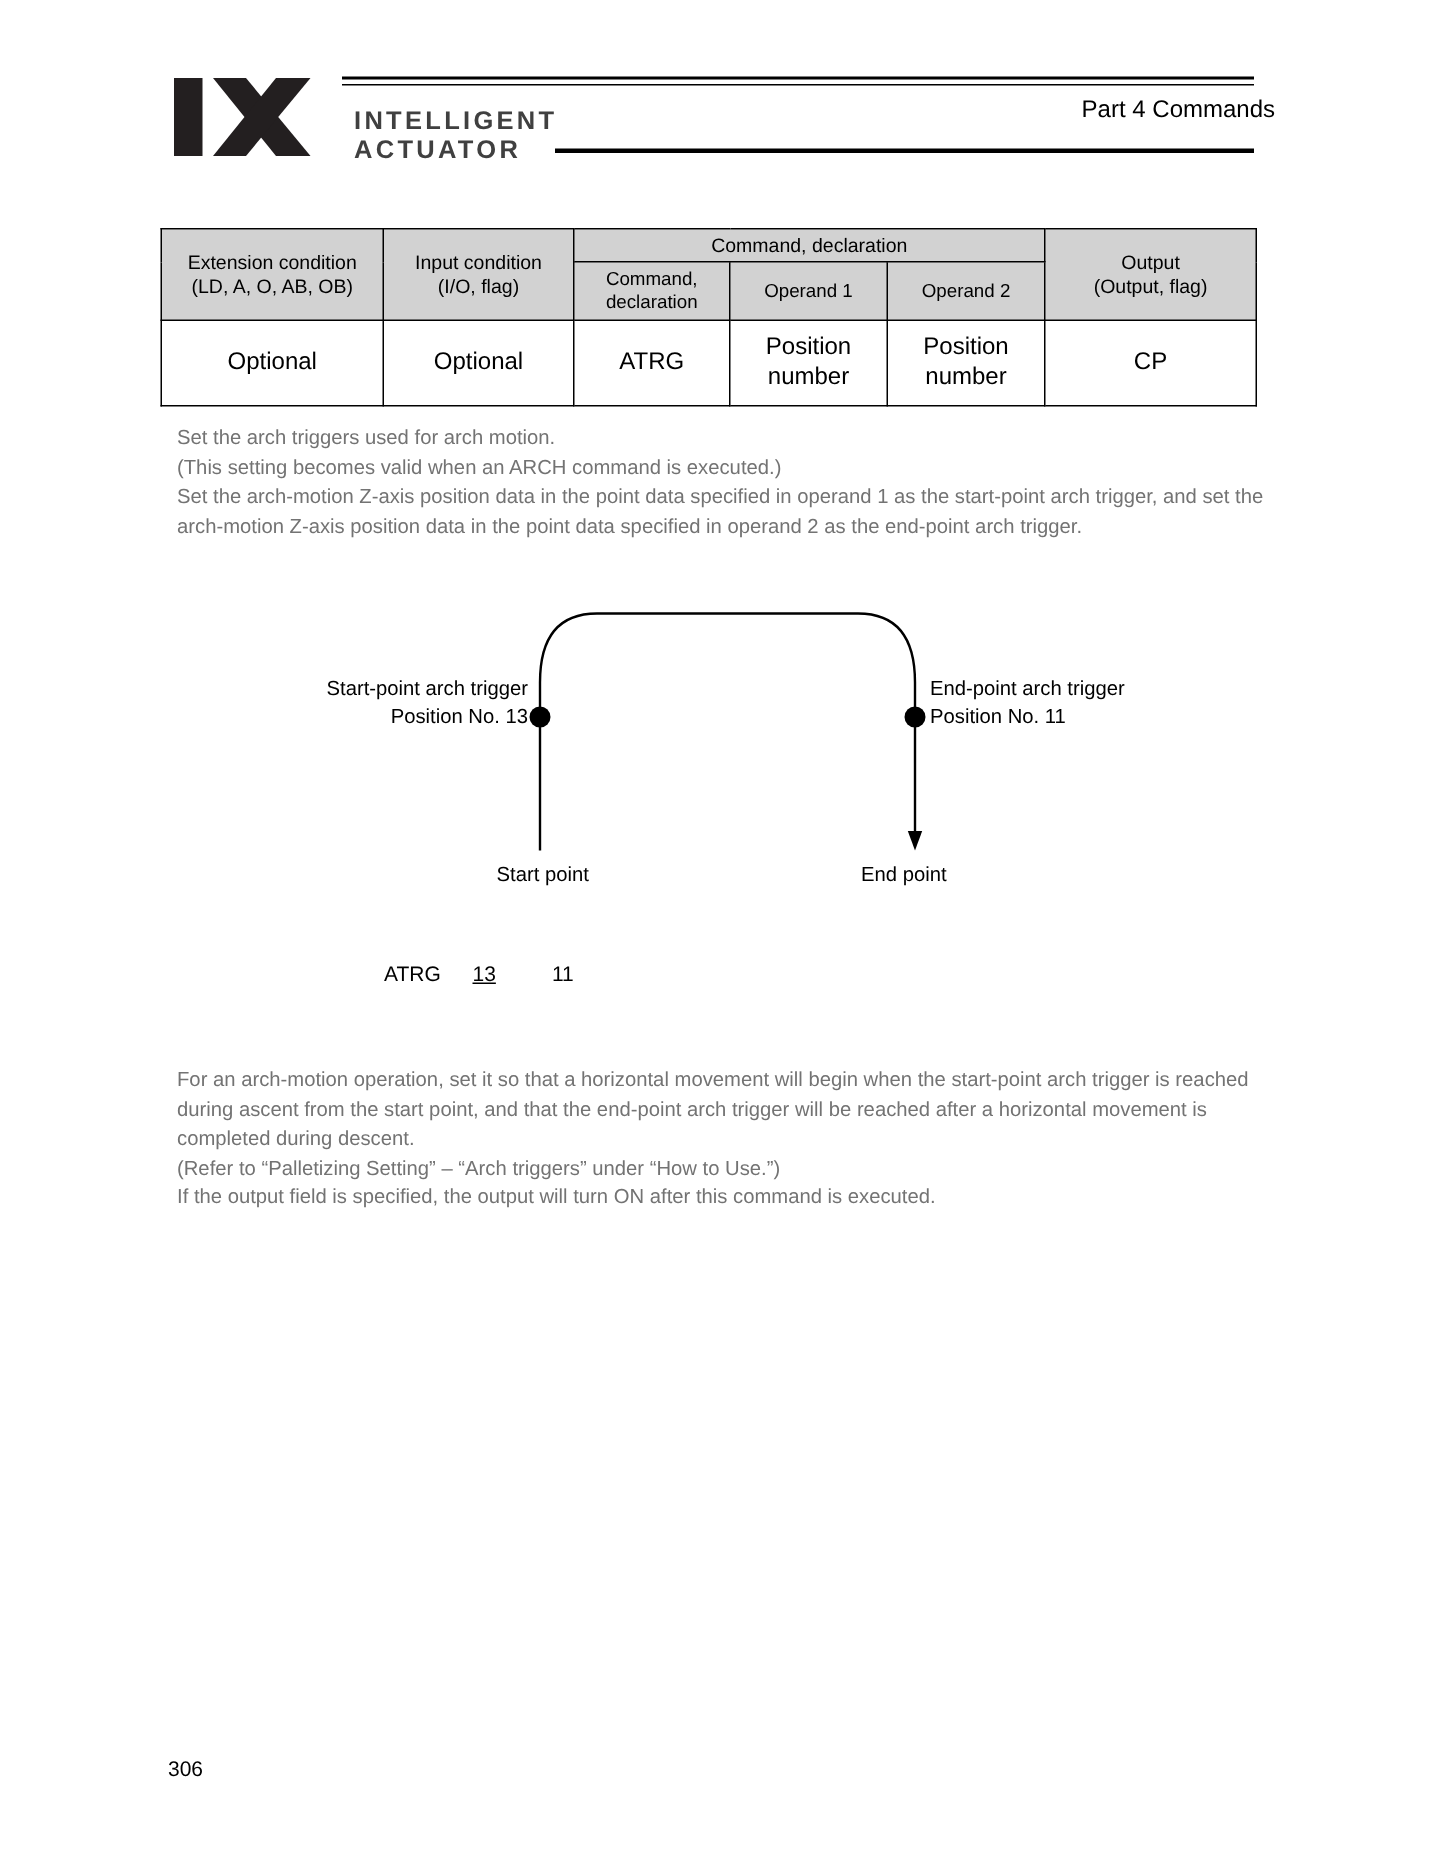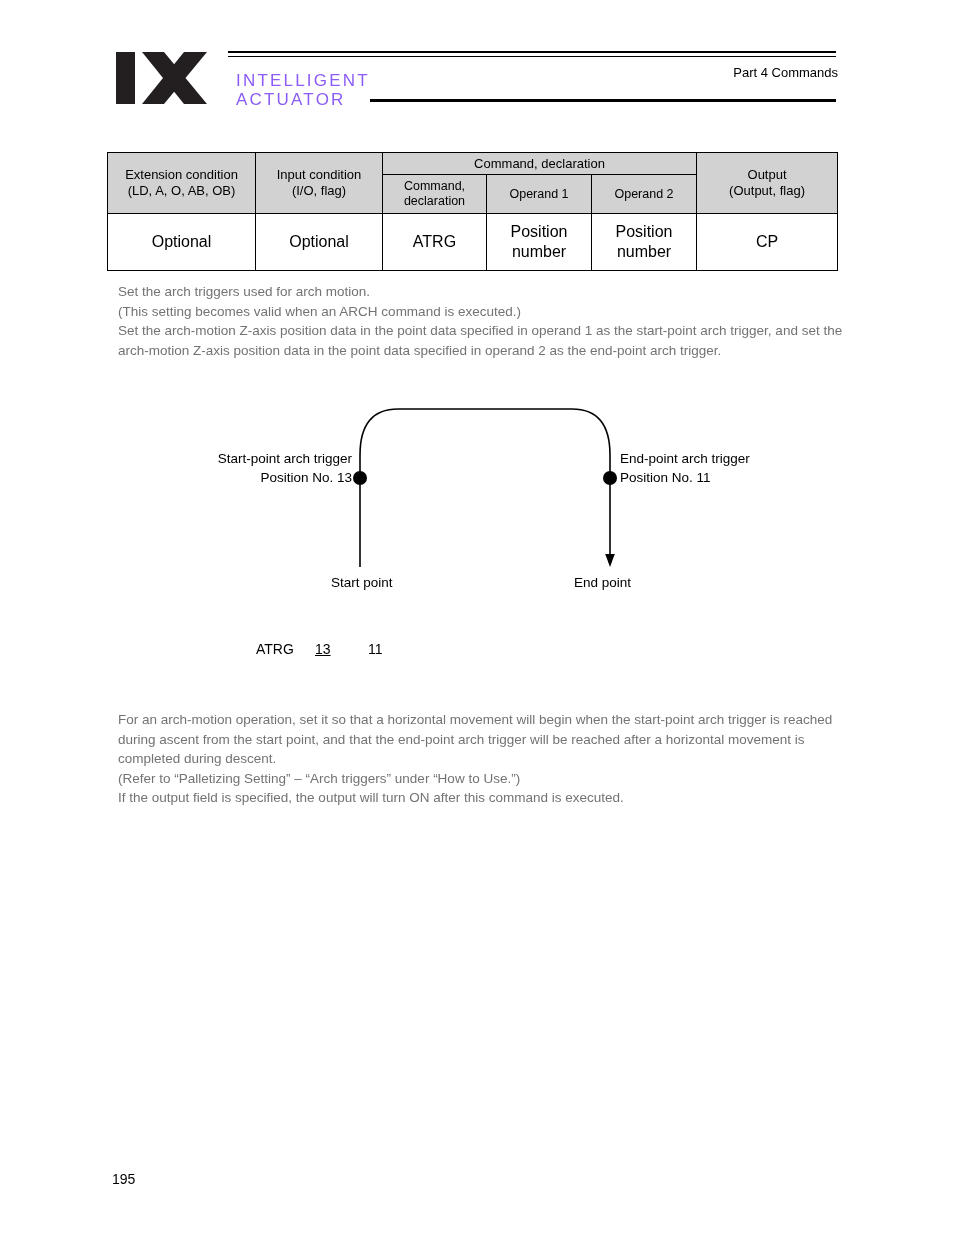--- a/index.html
+++ b/index.html
@@ -36,24 +36,24 @@
     left: 0;
     top: 0;
     width: 120px;
     height: 56px;
   }
   .logo-words {
     position: absolute;
     left: 124px;
     top: 22px;
     font-family: "Liberation Sans", sans-serif;
-    font-weight: normal;
+    font-weight: bold;
     font-size: 17px;
     letter-spacing: 2.2px;
-    color: #8b5cf6;
+    color: #404040;
     line-height: 17px;
   }
   .logo-words .l2 { margin-top: 2px; }
 
   .hdr-rule-top {
     position: absolute;
     left: 228px;
     top: 51px;
     width: 608px;
     height: 0;
@@ -70,23 +70,23 @@
   .hdr-rule-bottom {
     position: absolute;
     left: 370px;
     top: 99px;
     width: 466px;
     height: 0;
     border-top: 3px solid #000;
   }
   .hdr-title {
     position: absolute;
-    right: 116px;
+    right: 104px;
     top: 65px;
-    font-size: 13px;
+    font-size: 16px;
     white-space: nowrap;
   }
 
   
   .bullet-heading {
     position: absolute;
     left: 112px;
     top: 134px;
     font-size: 16px;
     white-space: nowrap;
@@ -329,13 +329,13 @@
 </div>
 
 <div class="code-line"><span class="cw code-op">ATRG</span><span class="cw code-a1">13</span><span class="cw">11</span></div>
 
 <div class="para" id="para-notes">
   <div>For an arch-motion operation, set it so that a horizontal movement will begin when the start-point arch trigger is reached during ascent from the start point, and that the end-point arch trigger will be reached after a horizontal movement is completed during descent.</div>
   <div>(Refer to “Palletizing Setting” – “Arch triggers” under “How to Use.”)</div>
   <div>If the output field is specified, the output will turn ON after this command is executed.</div>
 </div>
 
-<div class="page-number">195</div>
+<div class="page-number">306</div>
 
 </body></html>

